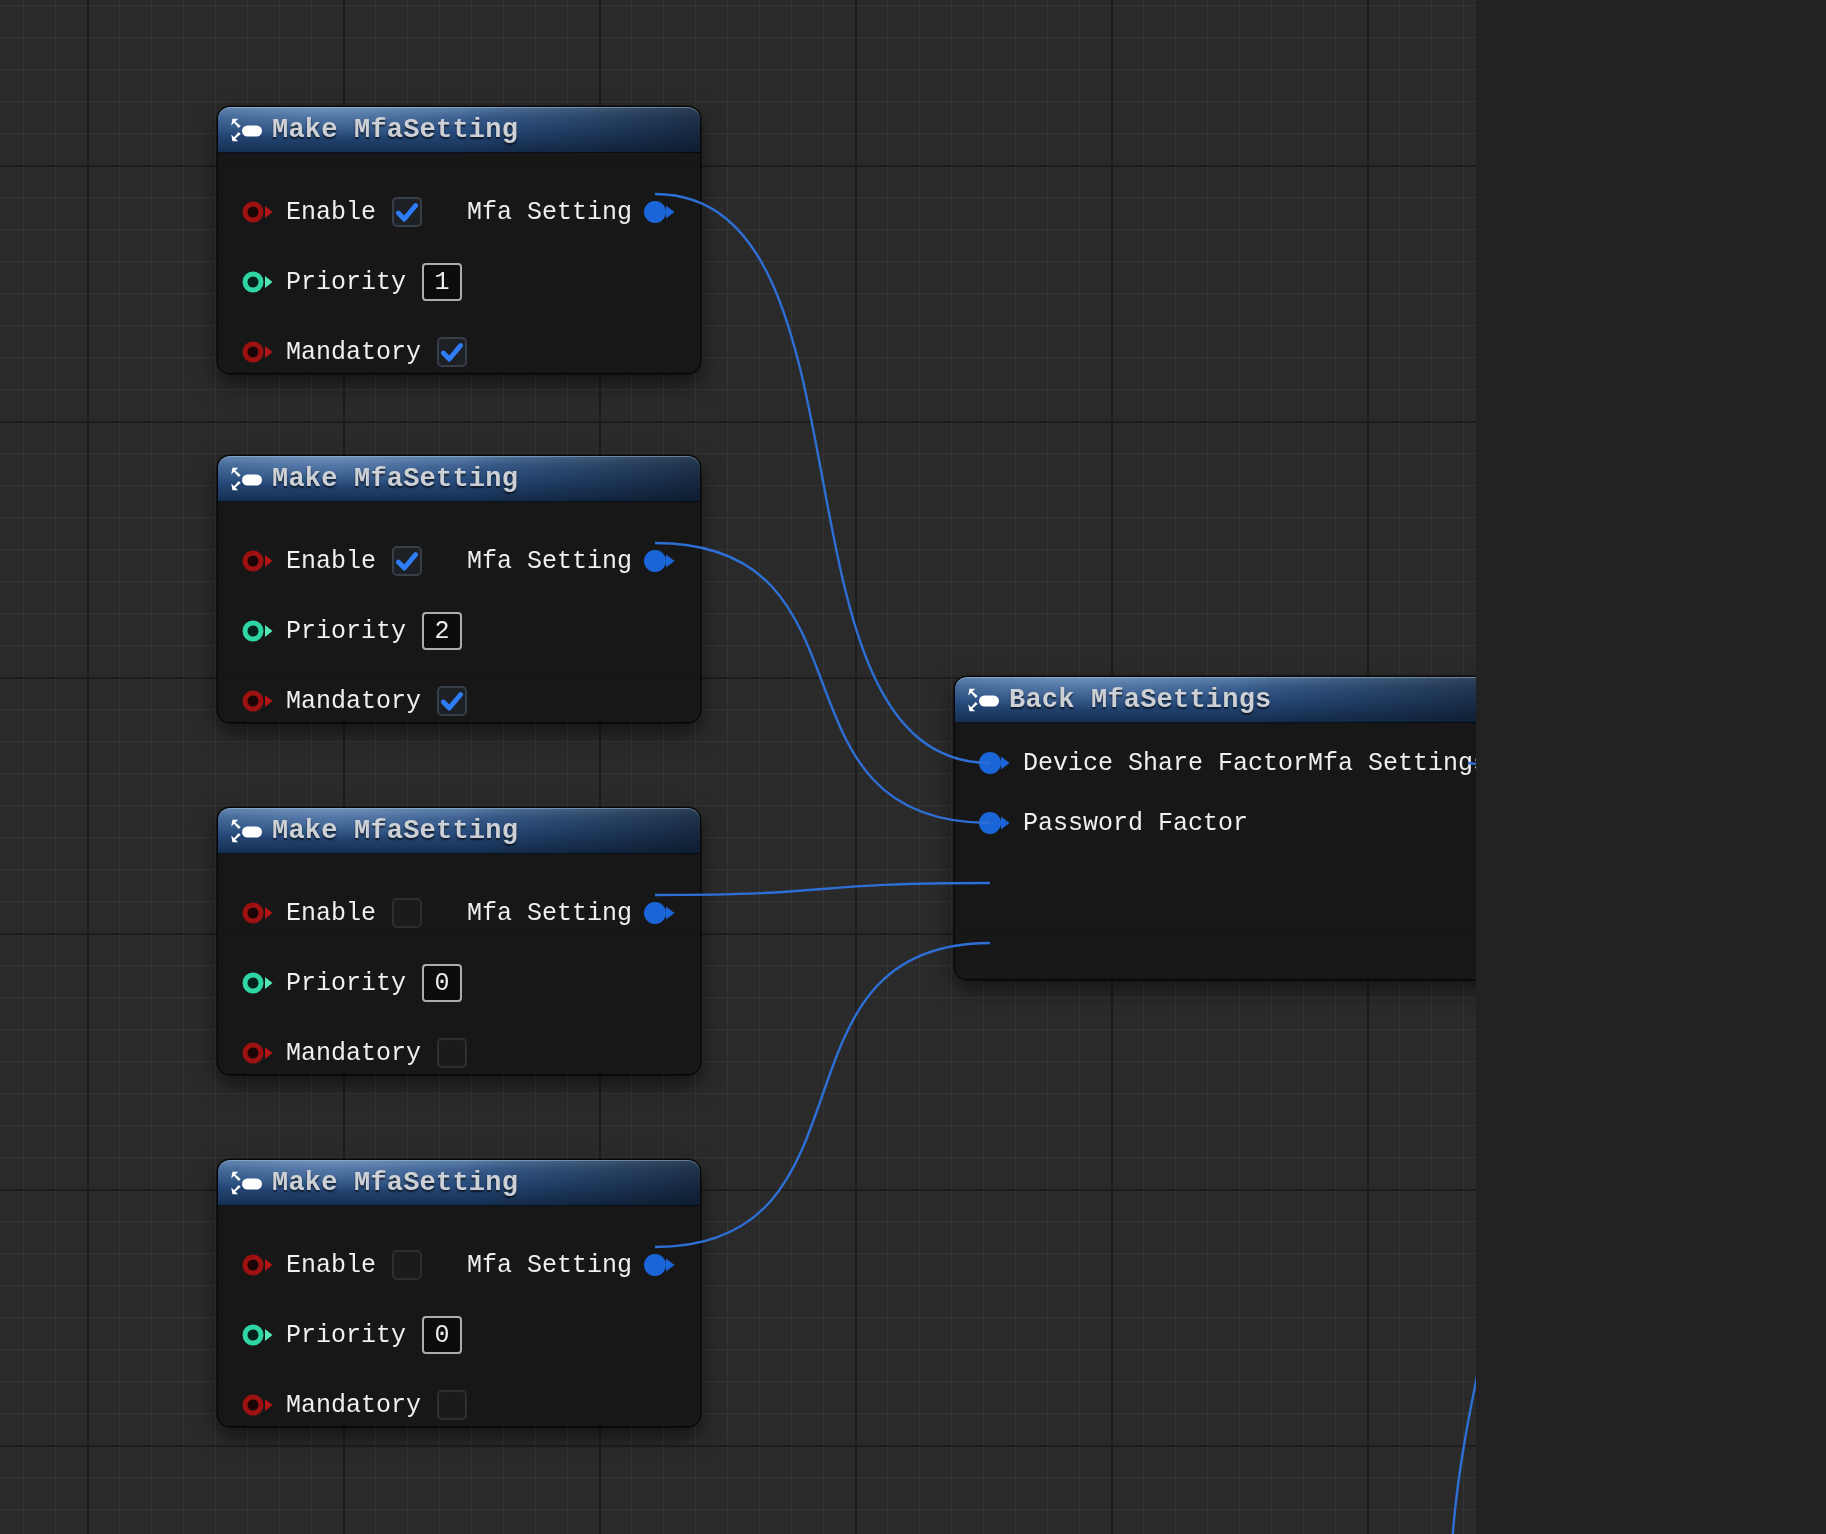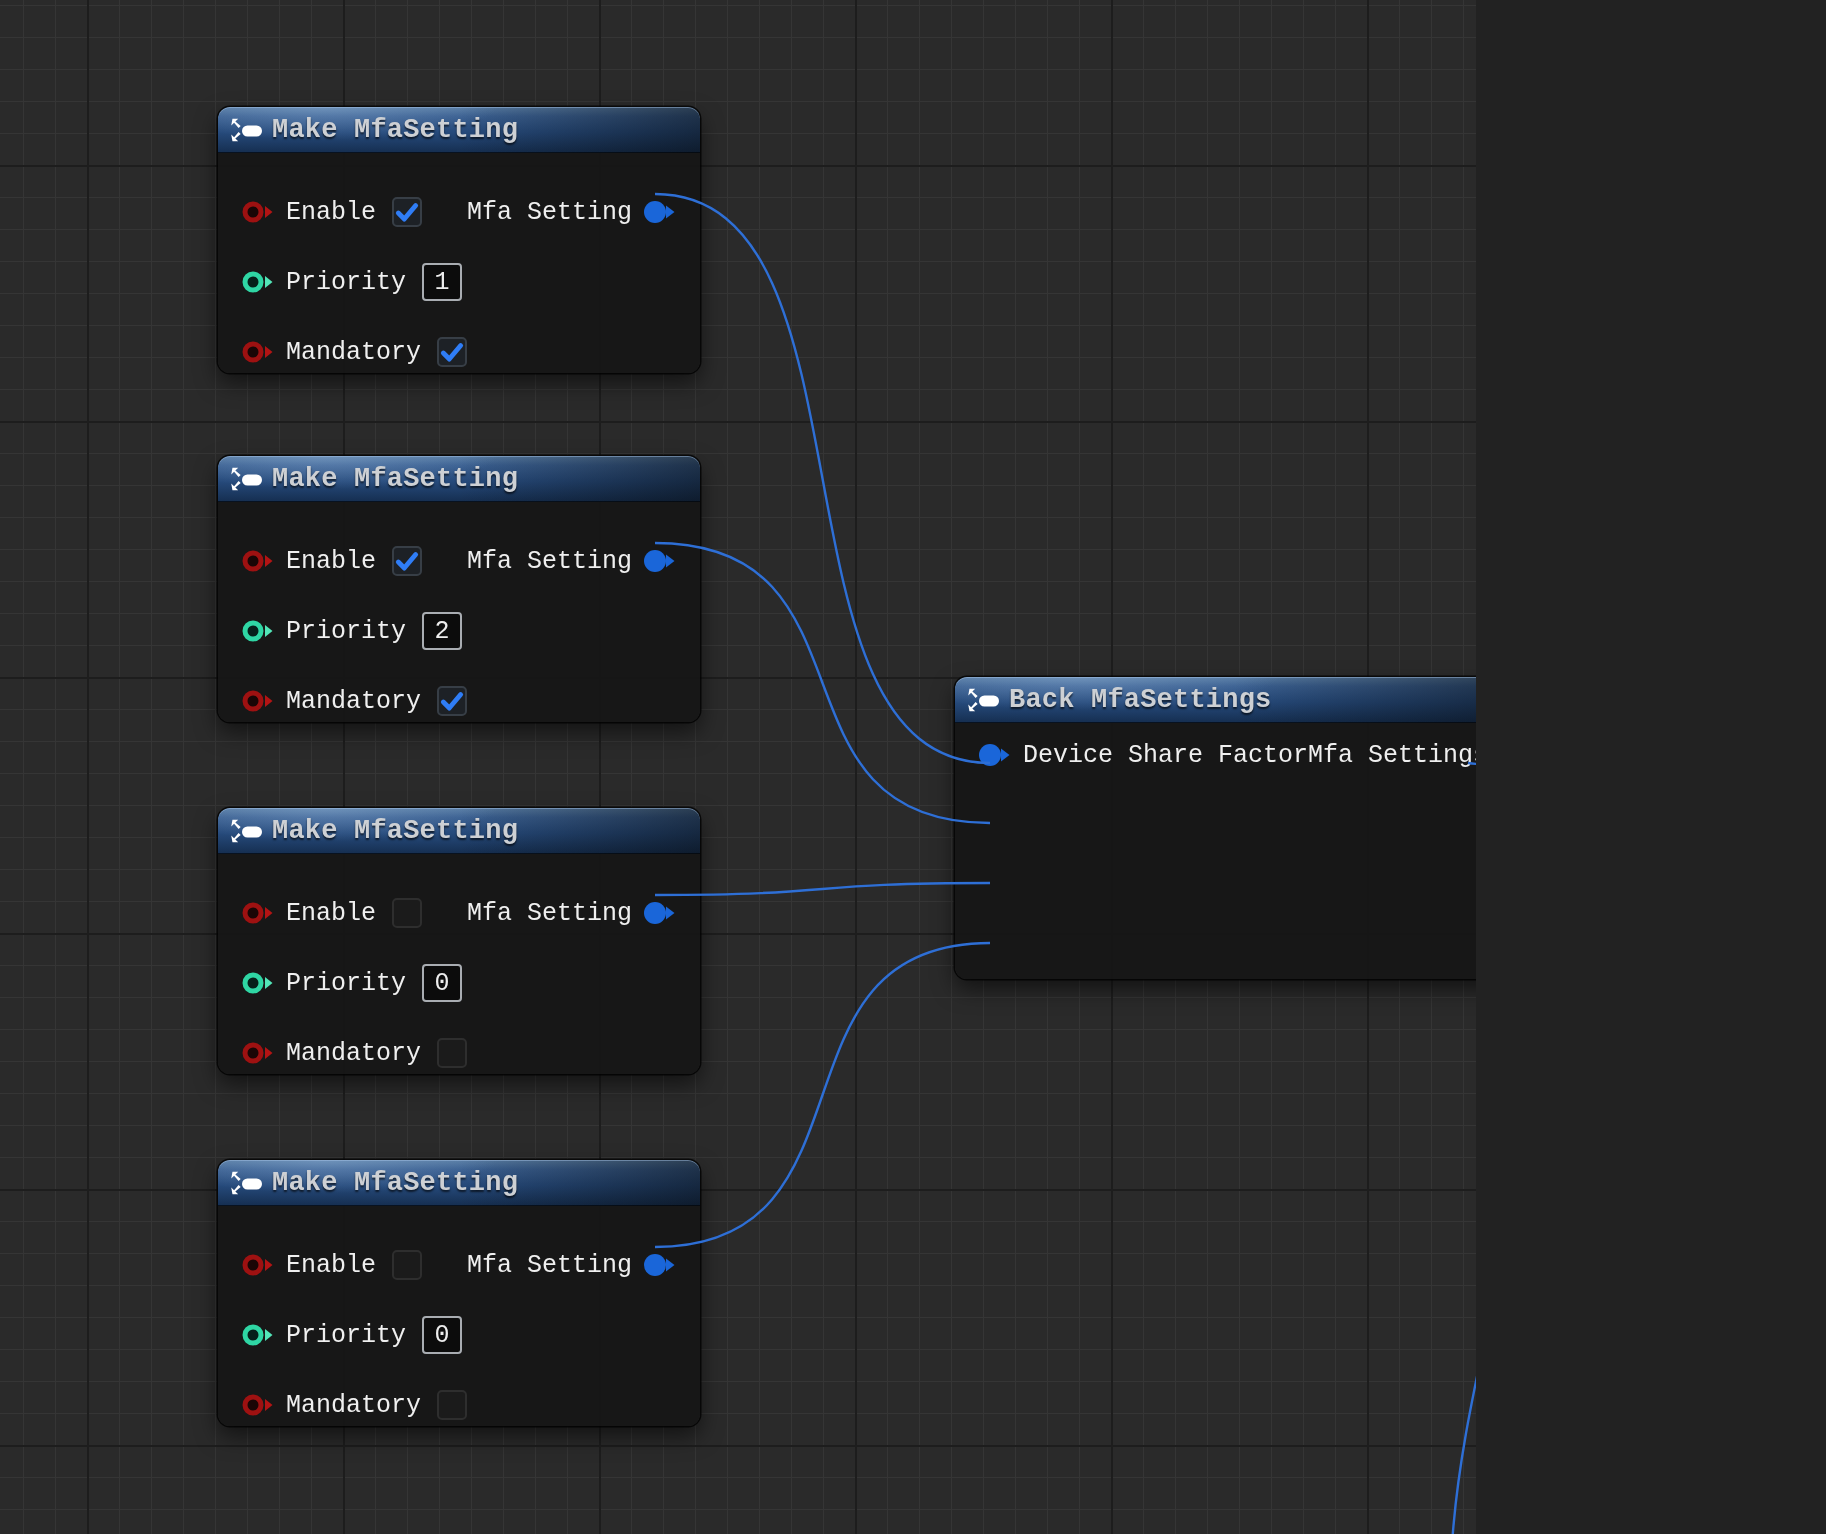--- a/index.html
+++ b/index.html
@@ -34,21 +34,21 @@
       linear-gradient(90deg, rgba(0,0,0,0) 0%, rgba(0,0,0,0) 50%, rgba(8,12,16,0.55) 100%),
       linear-gradient(180deg, #587ca3 0%, #3a5f90 20%, #264a7b 55%, #152e50 100%);
     box-shadow:inset 0 1px 0 rgba(170,200,235,0.45), inset 0 -1px 0 rgba(0,0,0,0.6);
   }
   .node-icon{width:34px;height:26px;margin:0 8px 0 12px;display:inline-flex;flex:none;}
   .node-title{
     color:#cdd0d4;font-size:27px;font-weight:bold;letter-spacing:0.2px;
     text-shadow:0 2px 2px rgba(0,0,0,0.65);white-space:nowrap;
   }
   .node-body{padding-top:24px;}
-  .n4 .node-body{padding-top:2px;}
+  .n4 .node-body{padding-top:10px;}
   .prow{display:flex;align-items:center;height:70px;padding:0 24px 0 24px;}
   .n4 .prow{height:60px;}
   .pin{display:inline-flex;flex:none;width:32px;height:24px;}
   .pin-label{color:#efefef;font-size:25px;margin-left:12px;white-space:nowrap;}
   .out-group{margin-left:auto;display:flex;align-items:center;}
   .out-group .pin-label{margin:0 12px 0 0;}
   .checkbox{
     width:30px;height:30px;margin-left:16px;border-radius:5px;flex:none;
     background:#1d2126;border:2px solid #373e46;box-sizing:border-box;
     display:inline-flex;align-items:center;justify-content:center;
@@ -317,20 +317,28 @@
         <span class="pin-label">Device Share Factor</span>
         <span class="out-group">
           <span class="pin-label">Mfa Settings</span>
           <span class="pin">
               <svg viewBox="0 0 32 24" width="32" height="24">
                 <use href="#pin-struct-filled"></use>
               </svg>
             </span>
         </span>
       </div>
+      <div class="prow">
+        <span class="pin">
+            <svg viewBox="0 0 32 24" width="32" height="24">
+              <use href="#pin-struct-filled"></use>
+            </svg>
+          </span>
+        <span class="pin-label">Password Factor</span>
+      </div>
     </div>
   </div>
 
   <svg class="wires" width="1826" height="1534" viewBox="0 0 1826 1534">
     <path class="wire" d="M 655 194 C 885 194 760 763 990 763"></path>
     <path class="wire" d="M 655 543 C 885 543 760 823 990 823"></path>
     <path class="wire" d="M 655 895 C 845 895 800 883 990 883"></path>
     <path class="wire" d="M 655 1247 C 885 1247 760 943 990 943"></path>
     <path class="wire" d="M 1468 763 C 1610 775 1557 950 1526 1130 C 1496 1310 1460 1420 1452 1545"></path>
   </svg>

